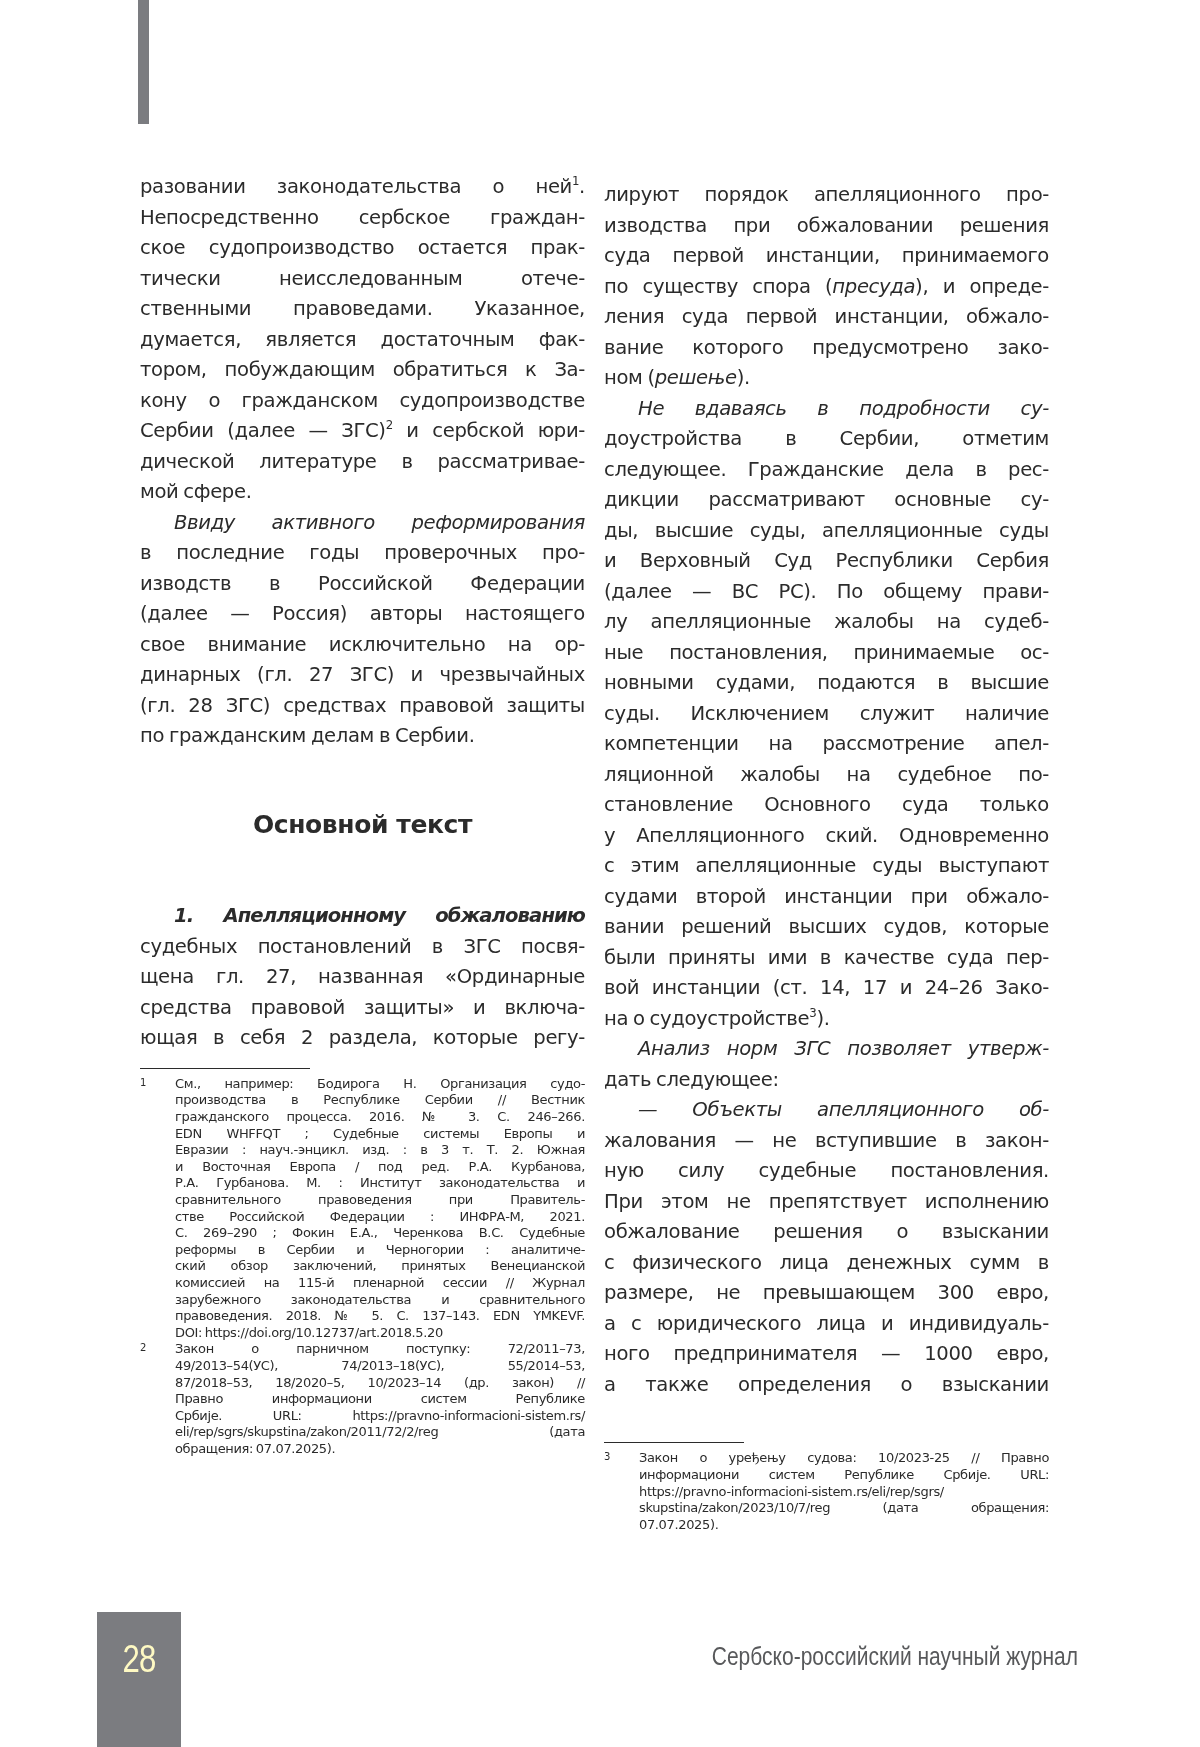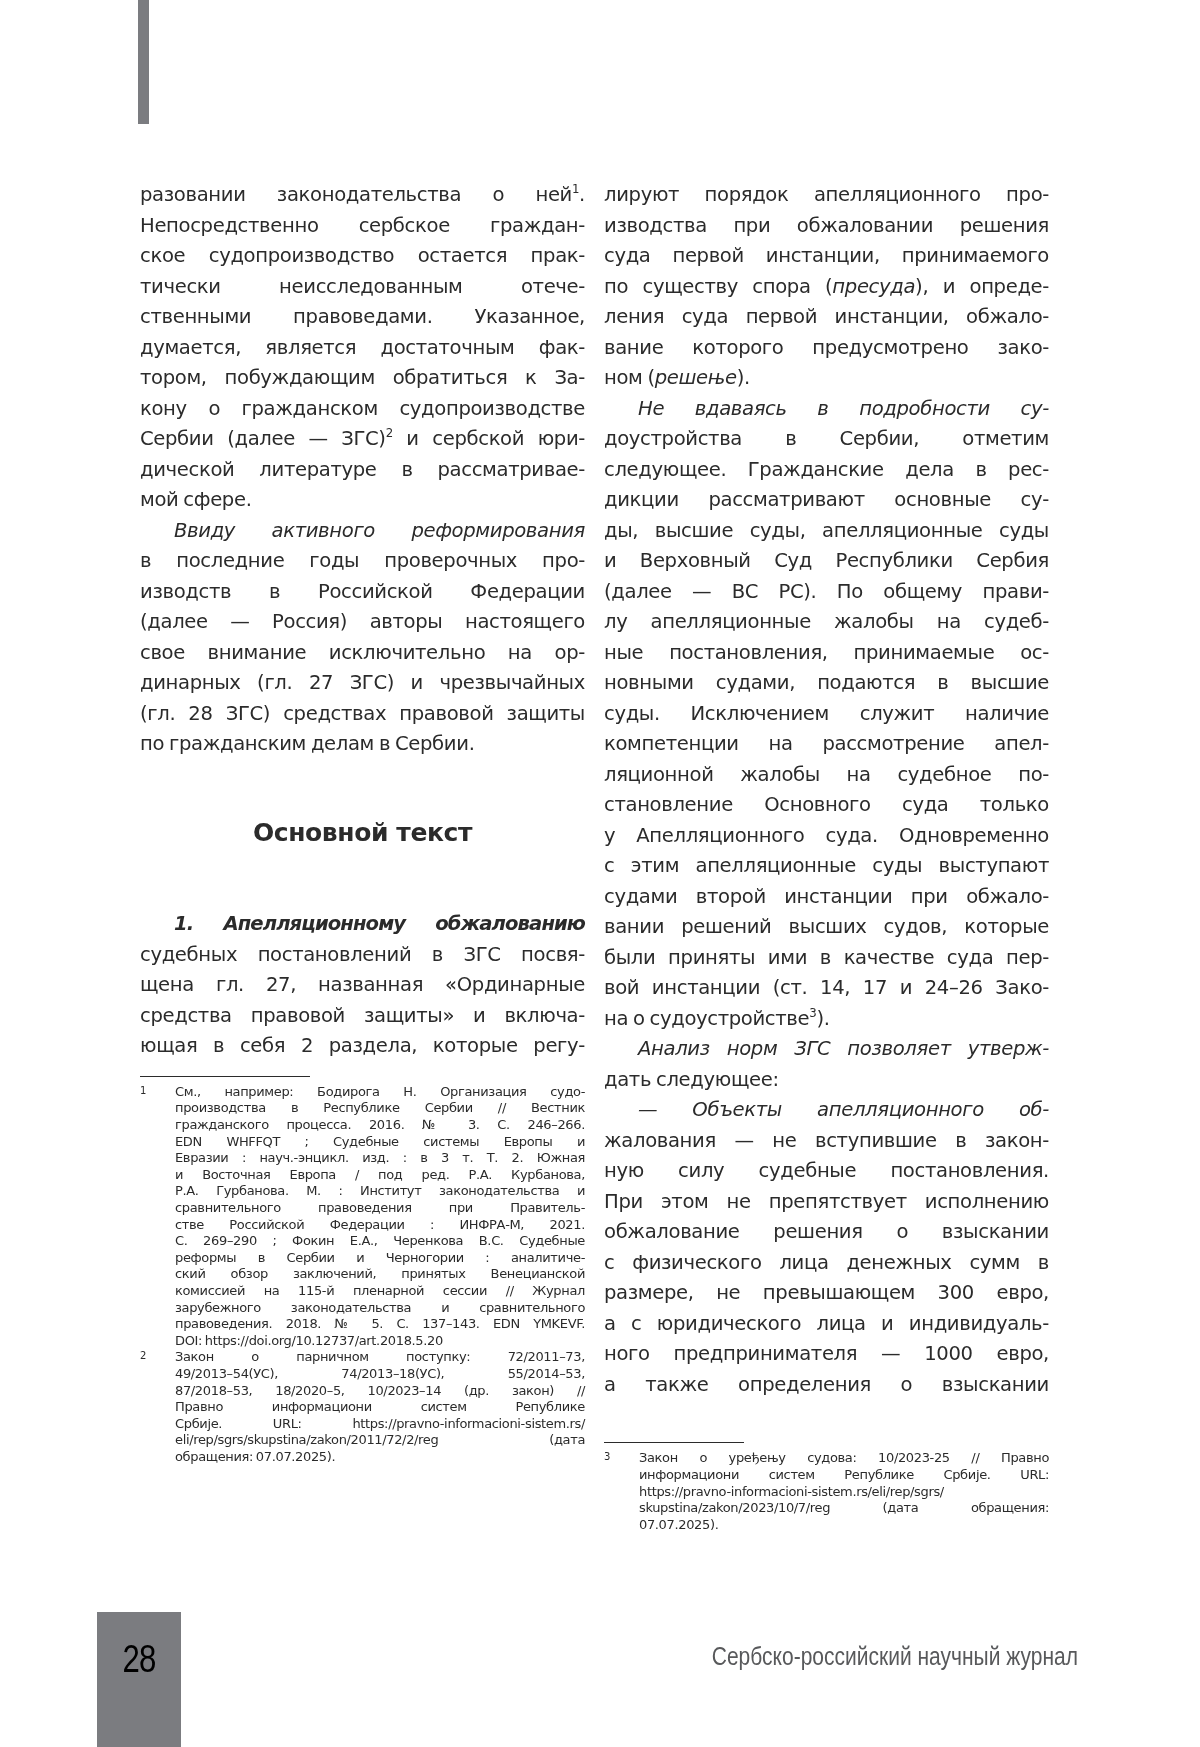--- a/index.html
+++ b/index.html
@@ -5,21 +5,21 @@
   html, body { margin: 0; padding: 0; background: #ffffff; }
   body {
     width: 1200px; height: 1747px; position: relative; overflow: hidden;
     font-family: "DejaVu Sans", sans-serif; color: #2b2b2b;
   }
   .top-bar {
     position: absolute; left: 138px; top: 0; width: 11px; height: 124px;
     background: #7b7c80;
   }
   .col { position: absolute; }
-  #col-left  { left: 140px; top: 180px; width: 445px; }
+  #col-left  { left: 140px; top: 172px; width: 445px; }
   #col-right { left: 604px; top: 180px; width: 445px; }
 
   .line {
     display: block; height: 30.5px; line-height: 30.5px; font-size: 19.6px;
     text-align: justify; text-align-last: justify; white-space: nowrap;
     letter-spacing: -0.35px; word-spacing: -1px;
     overflow: visible;
   }
   .line.last { text-align-last: left; }
   .line.indent { padding-left: 34px; font-style: italic; }
@@ -40,21 +40,21 @@
   }
   .fn-line {
     display: block; font-size: 13px; height: 16.6px; line-height: 16.6px;
     text-align: justify; text-align-last: justify; white-space: nowrap;
     letter-spacing: -0.35px; word-spacing: -1px;
   }
   .fn-line.last { text-align-last: left; }
 
   .footer-badge {
     position: absolute; left: 97px; top: 1612px; width: 84px; height: 135px;
-    background: #7b7c80; color: #000000;
+    background: #7b7c80; color: #fef9c3;
   }
   .footer-badge span {
     position: absolute; left: 0; right: 0; top: 26px; text-align: center;
     font-family: "Liberation Sans Narrow", "Liberation Sans", sans-serif;
     font-size: 38px; letter-spacing: -1px; transform: scaleX(0.82);
   }
   .footer-title {
     position: absolute; right: 122px; top: 1642px;
     font-family: "Liberation Sans", sans-serif; font-size: 25px; color: #58595b;
     transform: scaleX(0.84); transform-origin: right center; white-space: nowrap;
@@ -152,21 +152,21 @@
       <span class="line"><span>ды, высшие суды, апелляционные суды</span></span>
       <span class="line"><span>и Верховный Суд Республики Сербия</span></span>
       <span class="line"><span>(далее — ВС РС). По общему прави-</span></span>
       <span class="line"><span>лу апелляционные жалобы на судеб-</span></span>
       <span class="line"><span>ные постановления, принимаемые ос-</span></span>
       <span class="line"><span>новными судами, подаются в высшие</span></span>
       <span class="line"><span>суды. Исключением служит наличие</span></span>
       <span class="line"><span>компетенции на рассмотрение апел-</span></span>
       <span class="line"><span>ляционной жалобы на судебное по-</span></span>
       <span class="line"><span>становление Основного суда только</span></span>
-      <span class="line"><span>у Апелляционного суда. Одновременно</span></span>
+      <span class="line"><span>у Апелляционного ский. Одновременно</span></span>
       <span class="line"><span>с этим апелляционные суды выступают</span></span>
       <span class="line"><span>судами второй инстанции при обжало-</span></span>
       <span class="line"><span>вании решений высших судов, которые</span></span>
       <span class="line"><span>были приняты ими в качестве суда пер-</span></span>
       <span class="line"><span>вой инстанции (ст. 14, 17 и 24–26 Зако-</span></span>
       <span class="line last"><span>на о судоустройстве</span><sup>3</sup><span>).</span></span>
     </div>
   <div>
       <span class="line indent"><span>Анализ норм ЗГС позволяет утверж-</span></span>
       <span class="line last"><span>дать следующее:</span></span>

